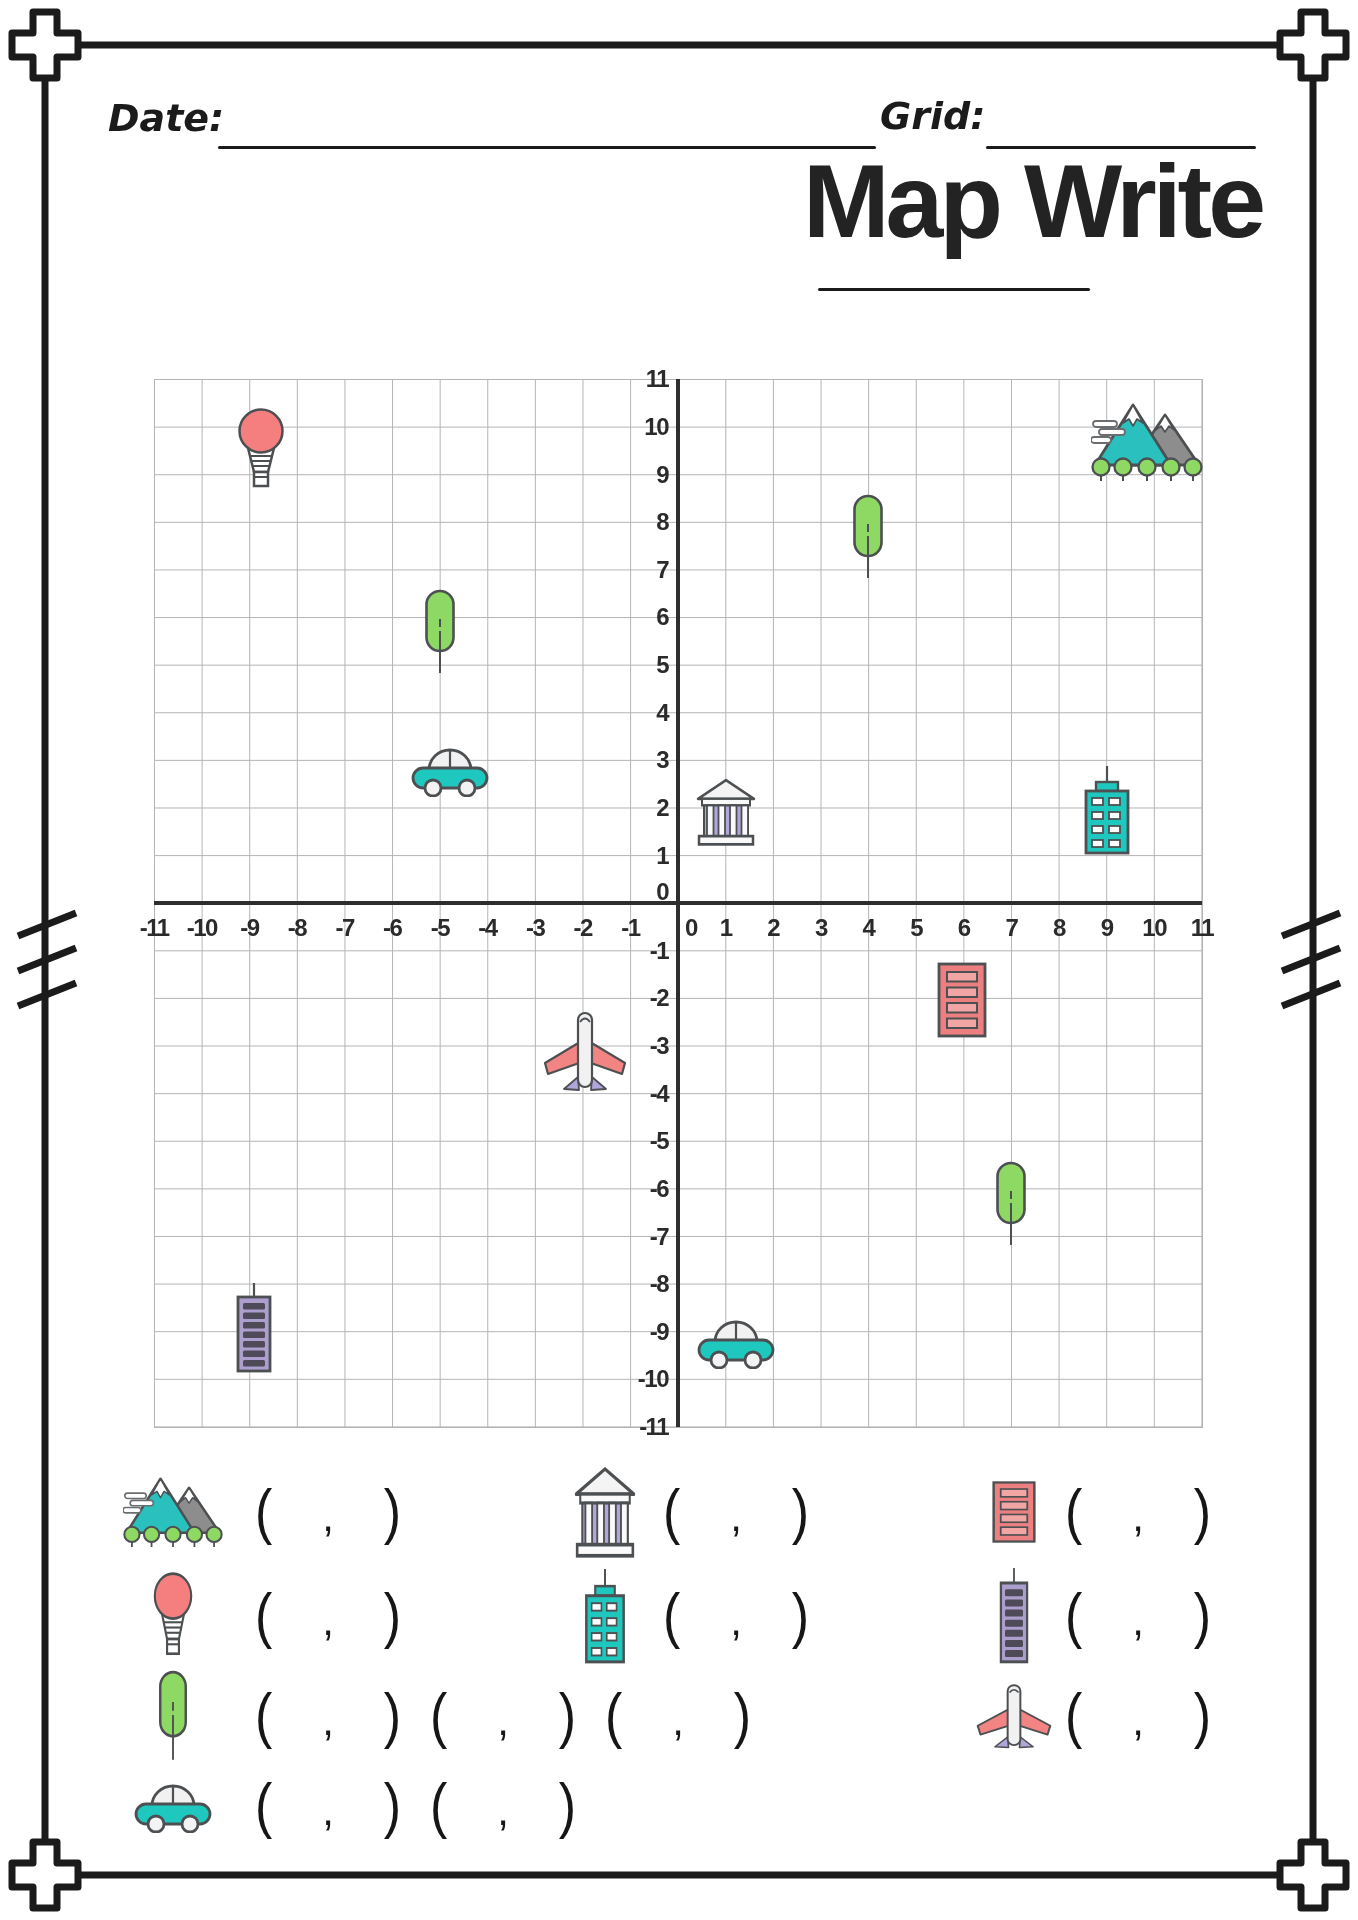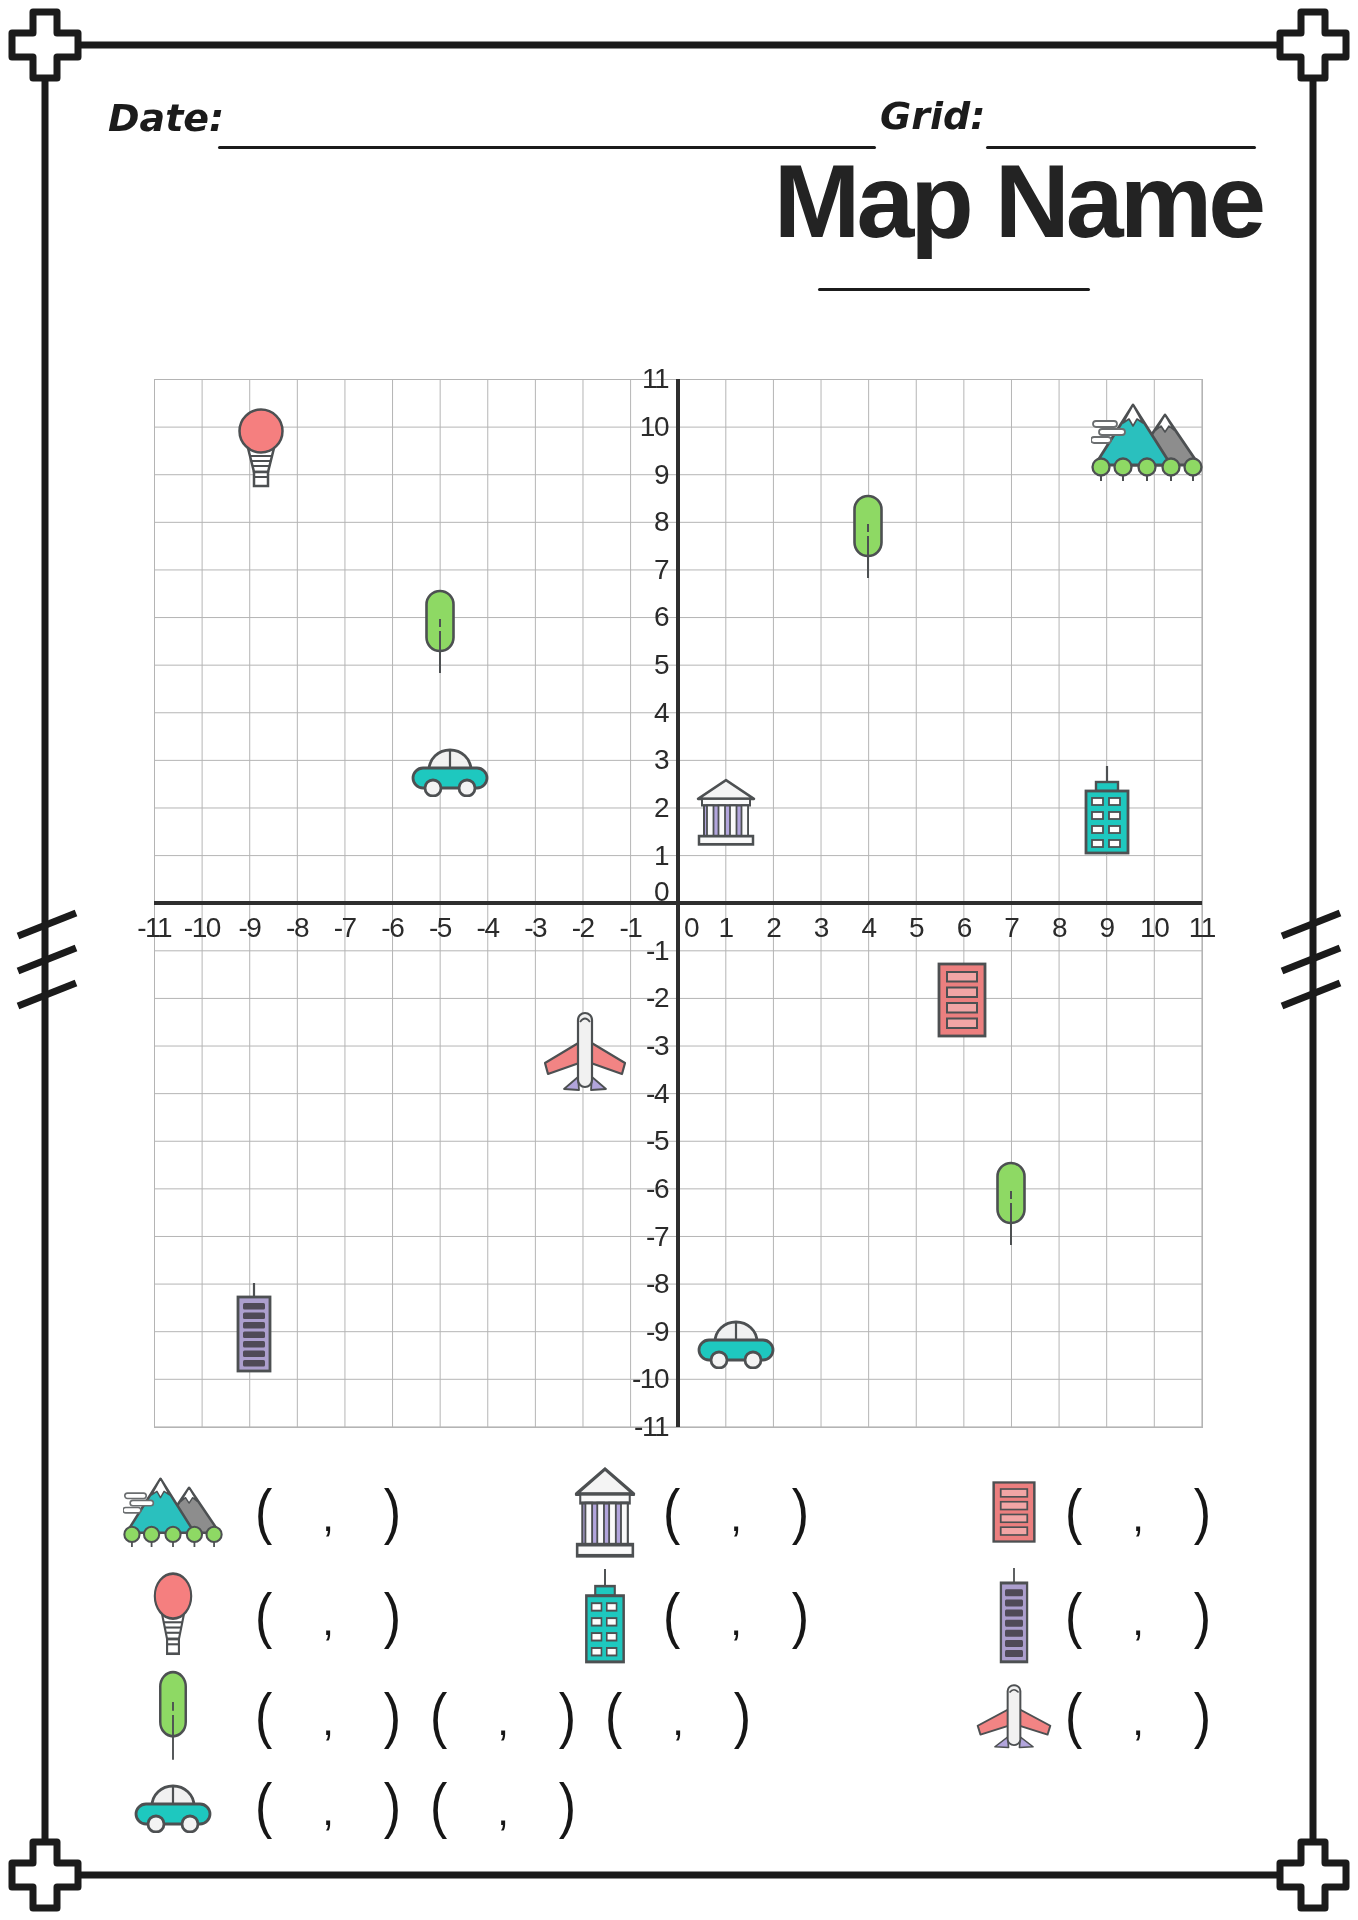--- a/index.html
+++ b/index.html
@@ -12,21 +12,21 @@
          font-family:"Liberation Sans",sans-serif;white-space:nowrap;}
   .subtitle{position:absolute;font-size:37px;}
   .instruction{position:absolute;font-size:31px;}
   .namedate{position:absolute;font-size:38px;}
   #gridbg{position:absolute;left:154.2px;top:379.4px;width:1047.6px;height:1047.6px;
       background-image:linear-gradient(to right,#b4b4b4 1px,transparent 1px),
                        linear-gradient(to bottom,#b4b4b4 1px,transparent 1px);
       background-size:47.62px 47.62px;
       border-right:1px solid #b4b4b4;border-bottom:1px solid #b4b4b4;}
   .axis{position:absolute;background:#2e2e2e;}
-  .tick{position:absolute;font-weight:400;font-size:28px;color:#2b2b2b;letter-spacing:-1.5px;
+  .tick{position:absolute;font-weight:700;font-size:24px;color:#2b2b2b;letter-spacing:-1.5px;
         line-height:30px;height:30px;}
   .tick.tx{width:70px;text-align:center;}
   .tick.ty{width:64px;text-align:right;}
   .icon{position:absolute;}
   .blank{position:absolute;display:flex;justify-content:space-between;color:#161616;}
   .paren{display:inline-block;font-size:52px;line-height:62px;transform:scaleY(1.18);font-weight:400;}
   .comma{font-size:42px;line-height:1;align-self:flex-end;padding-bottom:6px;}
 </style>
 </head>
 <body>
@@ -157,21 +157,21 @@
       <path d="M33,1842 h24 v21 h21 v24 h-21 v21 h-24 v-21 h-21 v-24 h21 z"></path>
       <path d="M1301,1842 h24 v21 h21 v24 h-21 v21 h-24 v-21 h-21 v-24 h21 z"></path>
     </g>
   </svg>
 
   <div class="namedate hand" style="left:108px;top:96px;">Date:</div>
   <div class="rule" style="left:218px;top:146px;width:658px;"></div>
   <div class="namedate hand" style="left:880px;top:94px;">Grid:</div>
   <div class="rule" style="left:986px;top:146px;width:270px;"></div>
 
-  <div class="title" style="right:96px;top:142px;">Map Name</div>
+  <div class="title" style="right:96px;top:142px;">Map Write</div>
   <div class="rule" style="left:818px;top:288px;width:272px;"></div>
 
 
   <div id="gridbg">
     <div class="axis" style="left:0;top:521.8px;width:100%;height:4px;"></div>
     <div class="axis" style="left:521.8px;top:0;width:4px;height:100%;"></div>
   </div>
 
   <div id="dynamic-root">
       <div class="tick tx" style="left: 119.18px; top: 913.2px;">-11</div>

